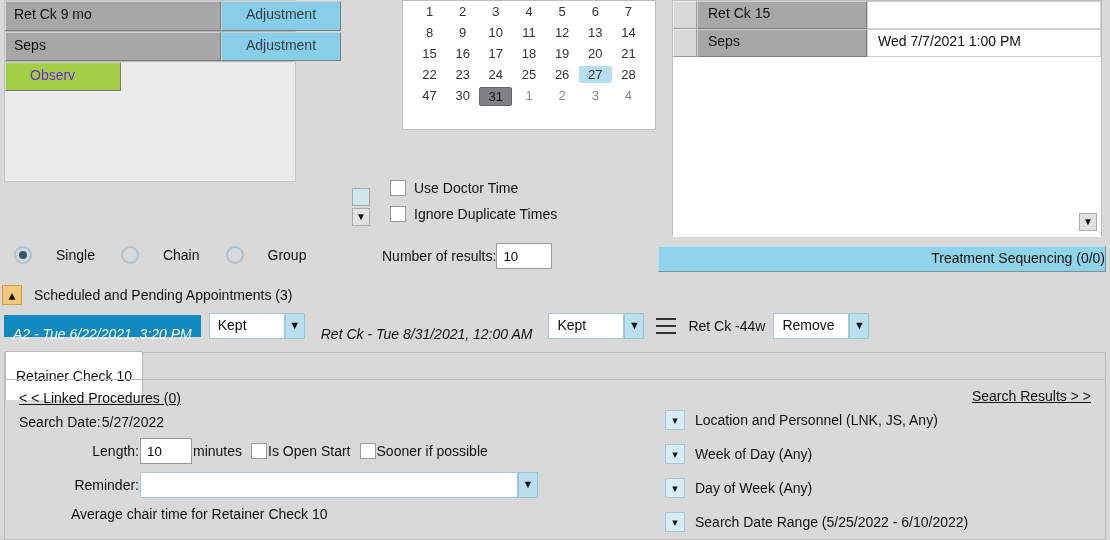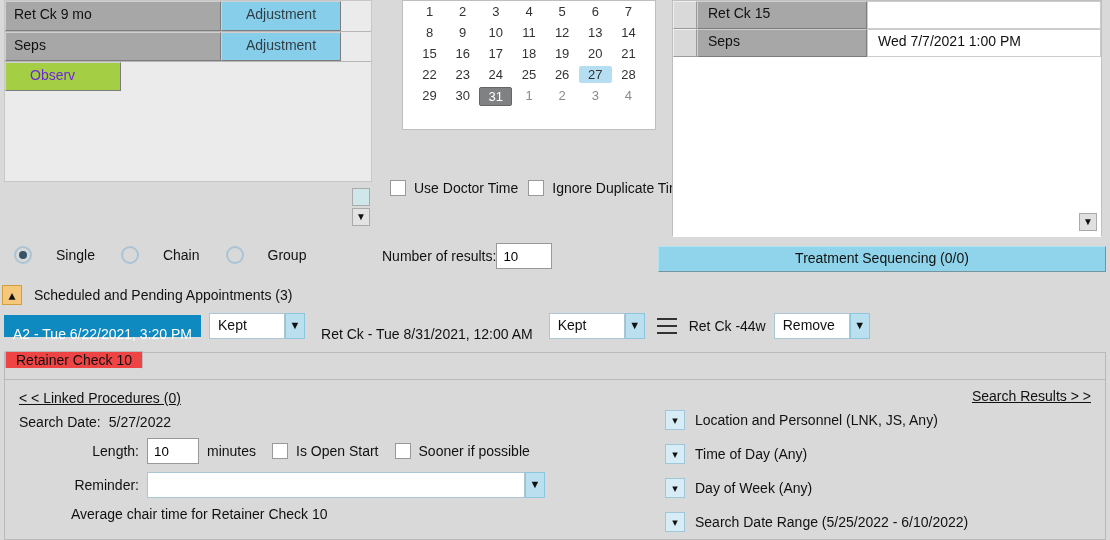--- a/index.html
+++ b/index.html
@@ -14,21 +14,21 @@
     overflow: hidden;
     position: relative;
   }
   
   .top { position: relative; height: 270px; }
 
   
   .proc-list {
     position: absolute;
     left: 4px; top: 0px;
-    width: 368px;
+    width: 292px;
     background: #fff;
     border: 1px solid #c7c7c7;
   }
   .proc-row {
     display: flex;
     height: 30px;
     border-top: 1px solid #b6b6b6;
   }
   .proc-row:first-child { border-top: none; }
   .proc-name {
@@ -99,28 +99,28 @@
     display: grid;
     grid-template-columns: repeat(7, 1fr);
     row-gap: 4px;
     text-align: center;
     font-size: 13px;
   }
   .cal-cell { padding: 1px 0; color: #333; }
   .cal-cell.dim { color: #8a8a8a; }
   .cal-cell.hl { background: #b6def3; border-radius: 2px; }
   .cal-cell.today {
-    background: #7f8182; color: #ffffff; border: 1px solid #666;
+    background: #7f8182; color: #0f172a; border: 1px solid #666;
     border-radius: 2px;
   }
 
   .cal-options {
     position: absolute;
     left: 390px; top: 180px;
-    display: flex; gap: 10px;
+    display: flex; flex-direction: column; gap: 10px;
   }
   .chk-item { display: flex; align-items: center; gap: 8px; }
   .checkbox {
     width: 16px; height: 16px; border: 1px solid #999; background: #fff;
   }
   .num-results-row {
     position: absolute;
     left: 382px; top: 243px;
     display: flex; align-items: center; 
   }
@@ -156,21 +156,21 @@
     width: 18px; height: 18px; border: 1px solid #aaa; background: #e0e0e0;
     font-size: 10px; text-align: center; line-height: 16px;
   }
 
   .seq-bar {
     position: absolute;
     left: 658px; top: 246px;
     right: 4px; height: 26px;
     background: #8fd4ea;
     border: 1px outset #b3e3f3;
-    text-align: center;
+    text-align: right;
     padding-top: 3px;
   }
 
   
   .collapse-row {
     position: absolute;
     left: 2px; top: 285px;
     display: flex; align-items: center; gap: 12px;
   }
   .collapse-btn {
@@ -180,20 +180,21 @@
   }
 
   .sched-row {
     position: absolute;
     left: 4px; top: 313px;
     display: flex; align-items: center; gap: 8px;
   }
   .pill {
     padding: 10px 8px; border: 1px solid #c7c7c7; background: #e6e6e6;
     height: 14px;
+    font-style: italic;
   }
   .pill.blue-sel {
     background: #0e8ac1; color: #fff; border-color: #0e8ac1;
   }
   .dropdown {
     display: inline-flex; align-items: center;
   }
   .dropdown .dd-body {
     background: #fff; border: 1px solid #a9c7d5; padding: 3px 8px; height: 26px;
   }
@@ -211,30 +212,30 @@
 
   
   .tab-panel {
     position: absolute;
     left: 4px; right: 4px; top: 352px; bottom: 0;
     background: #d9d9d9;
     border: 1px solid #b9b9b9;
   }
   .tab-head {
     position: absolute; top: -2px; left: 0;
-    background: #ef4444; border: 1px solid #b9b9b9; border-bottom: 1px solid #d9d9d9;
-    padding: 0 10px;
+    background: #ffffff; border: 1px solid #b9b9b9; border-bottom: 1px solid #d9d9d9;
+    padding: 16px 10px;
   }
   .tab-inner {
     position: absolute; left: 0; right: 0; top: 26px; bottom: 0;
     border-top: 1px solid #b9b9b9;
     padding: 10px 14px;
   }
   .link { text-decoration: underline; cursor: pointer; }
-  .row { display: flex; align-items: center; gap: 8px; margin: 8px 0; }
+  .row { display: flex; align-items: center; gap: 1px; margin: 8px 0; }
   .label-right { width: 120px; text-align: right; }
 
   .right-col {
     position: absolute; left: 660px; top: 30px;
     display: flex; flex-direction: column; gap: 14px;
   }
   .rc-row { display: flex; align-items: center; gap: 10px; }
   .small-dd {
     width: 20px; height: 20px; border: 1px solid #9ec7d9;
     background: #d7ecf5; text-align: center; font-size: 11px; line-height: 18px;
@@ -310,21 +311,21 @@
         <div class="cal-cell">19</div>
         <div class="cal-cell">20</div>
         <div class="cal-cell">21</div>
         <div class="cal-cell">22</div>
         <div class="cal-cell">23</div>
         <div class="cal-cell">24</div>
         <div class="cal-cell">25</div>
         <div class="cal-cell">26</div>
         <div class="cal-cell hl">27</div>
         <div class="cal-cell">28</div>
-        <div class="cal-cell">29</div>
+        <div class="cal-cell">47</div>
         <div class="cal-cell">30</div>
         <div class="cal-cell today">31</div>
         <div class="cal-cell dim">1</div>
         <div class="cal-cell dim">2</div>
         <div class="cal-cell dim">3</div>
         <div class="cal-cell dim">4</div>
       </div>
   </div>
 
   <div class="cal-options">
@@ -432,21 +433,21 @@
       <span>Average chair time for Retainer Check 10</span>
     </div>
 
     <div class="right-col">
       <div class="rc-row">
         <div class="small-dd">▾</div>
         <span>Location and Personnel (LNK, JS, Any)</span>
       </div>
       <div class="rc-row">
         <div class="small-dd">▾</div>
-        <span>Time of Day (Any)</span>
+        <span>Week of Day (Any)</span>
       </div>
       <div class="rc-row">
         <div class="small-dd">▾</div>
         <span>Day of Week (Any)</span>
       </div>
       <div class="rc-row">
         <div class="small-dd">▾</div>
         <span>Search Date Range (5/25/2022 - 6/10/2022)</span>
       </div>
     </div>

